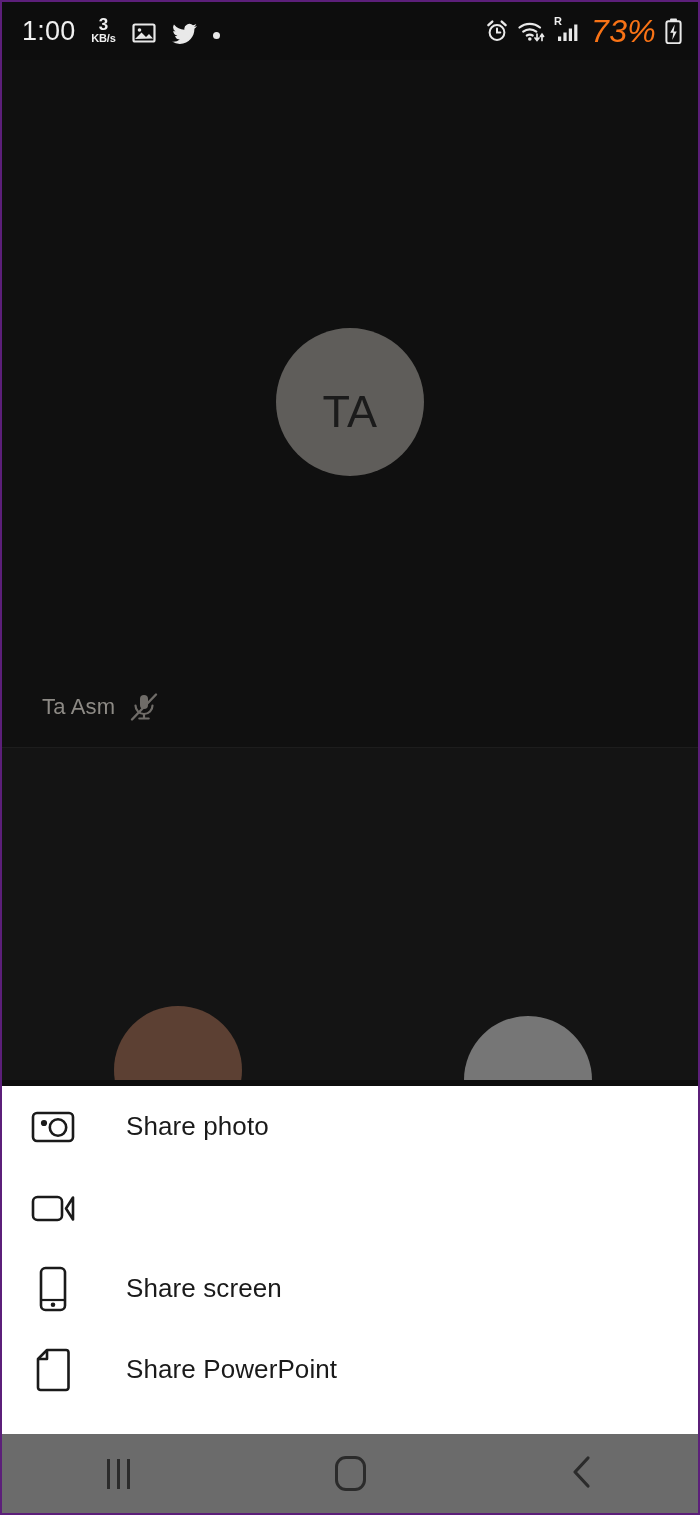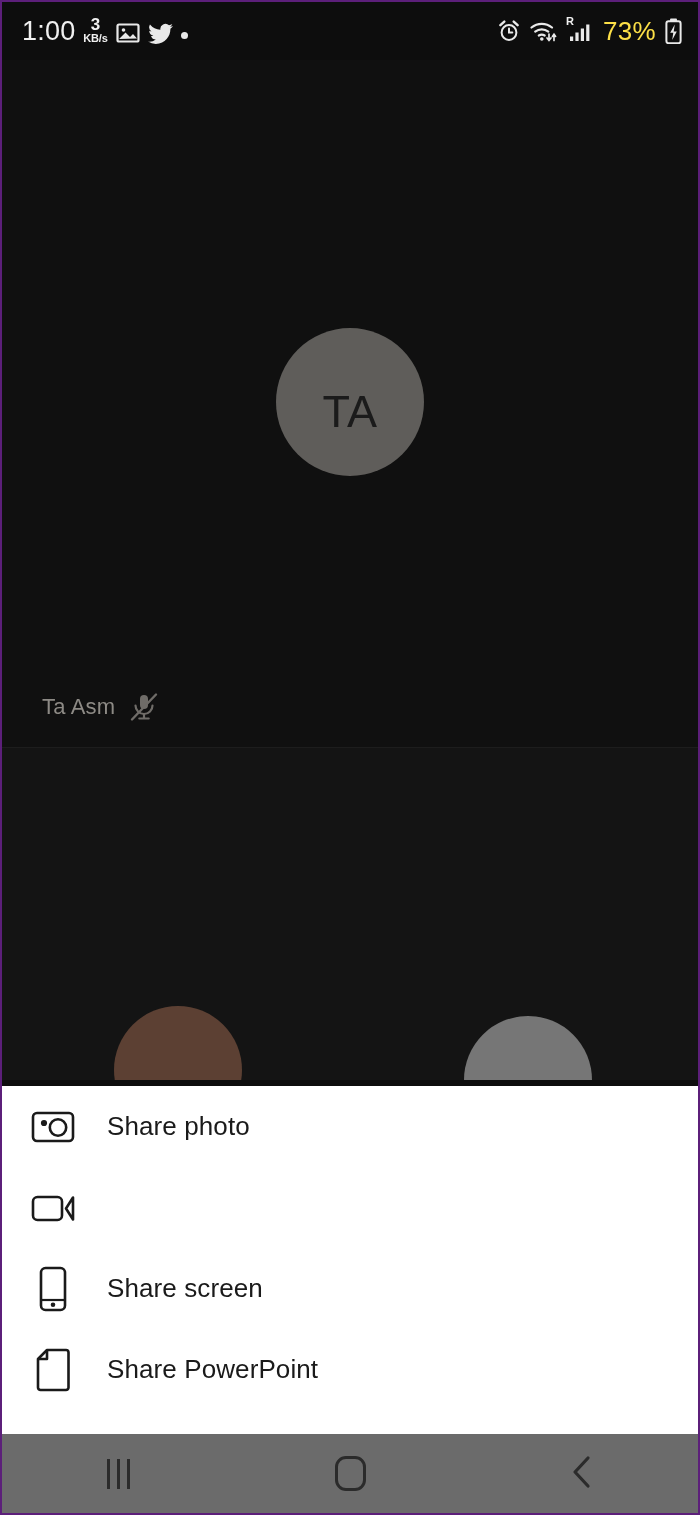--- a/index.html
+++ b/index.html
@@ -19,29 +19,29 @@
   }
 
   
   #status-bar {
     position: absolute; top: 0; left: 0;
     width: 696px; height: 58px;
     display: flex; align-items: center;
     padding: 0 16px 0 20px;
     color: #e9e9e9;
   }
-  .sb-left { display: flex; align-items: flex-end; gap: 8px; }
+  .sb-left { display: flex; align-items: flex-end; gap: 16px; }
   .sb-right { display: flex; align-items: center; gap: 9px; margin-left: auto; }
   .sb-clock { font-size: 27px; letter-spacing: .2px; line-height: 1; color: #f0f0f0; }
   .sb-rate { display: flex; flex-direction: column; align-items: center; line-height: .95; margin-bottom: 1px; }
   .sb-rate .num { font-size: 17px; font-weight: 700; color: #f0f0f0; }
   .sb-rate .unit { font-size: 11px; font-weight: 700; color: #f0f0f0; letter-spacing: -.2px; }
   .sb-icon { display: inline-flex; align-items: center; justify-content: center; }
   .sb-dot { width: 7px; height: 7px; border-radius: 50%; background: #e9e9e9; margin-bottom: 6px; }
-  .sb-batt-text { font-size: 26px; color: #fde047; letter-spacing: .3px; }
+  .sb-batt-text { font-size: 32px; color: #f97316; letter-spacing: .3px; font-style: italic; }
   .roam-wrap { position: relative; display: inline-flex; align-items: flex-end; }
   .roam-r { position: absolute; top: -3px; left: 0px; font-size: 11px; font-weight: 700; color: #f0f0f0; line-height: 1; }
 
   
   #video-stage {
     position: absolute; top: 58px; left: 0;
     width: 696px; height: 687px;
     background: #101010;
   }
   #main-avatar {
@@ -84,21 +84,21 @@
     display: flex; align-items: center;
     height: 81px; padding-left: 28px;
     cursor: pointer;
   }
   .share-item .icon-slot {
     width: 46px; height: 46px;
     display: flex; align-items: center; justify-content: center;
     flex: 0 0 46px;
   }
   .share-item .label {
-    margin-left: 31px;
+    margin-left: 50px;
     font-size: 26px; color: #1a1a1a; letter-spacing: .1px;
   }
 
   
   #nav-bar {
     position: absolute; left: 0; bottom: 0;
     width: 696px; height: 79px;
     background: #6b6b6b;
     display: flex; align-items: center;
   }

